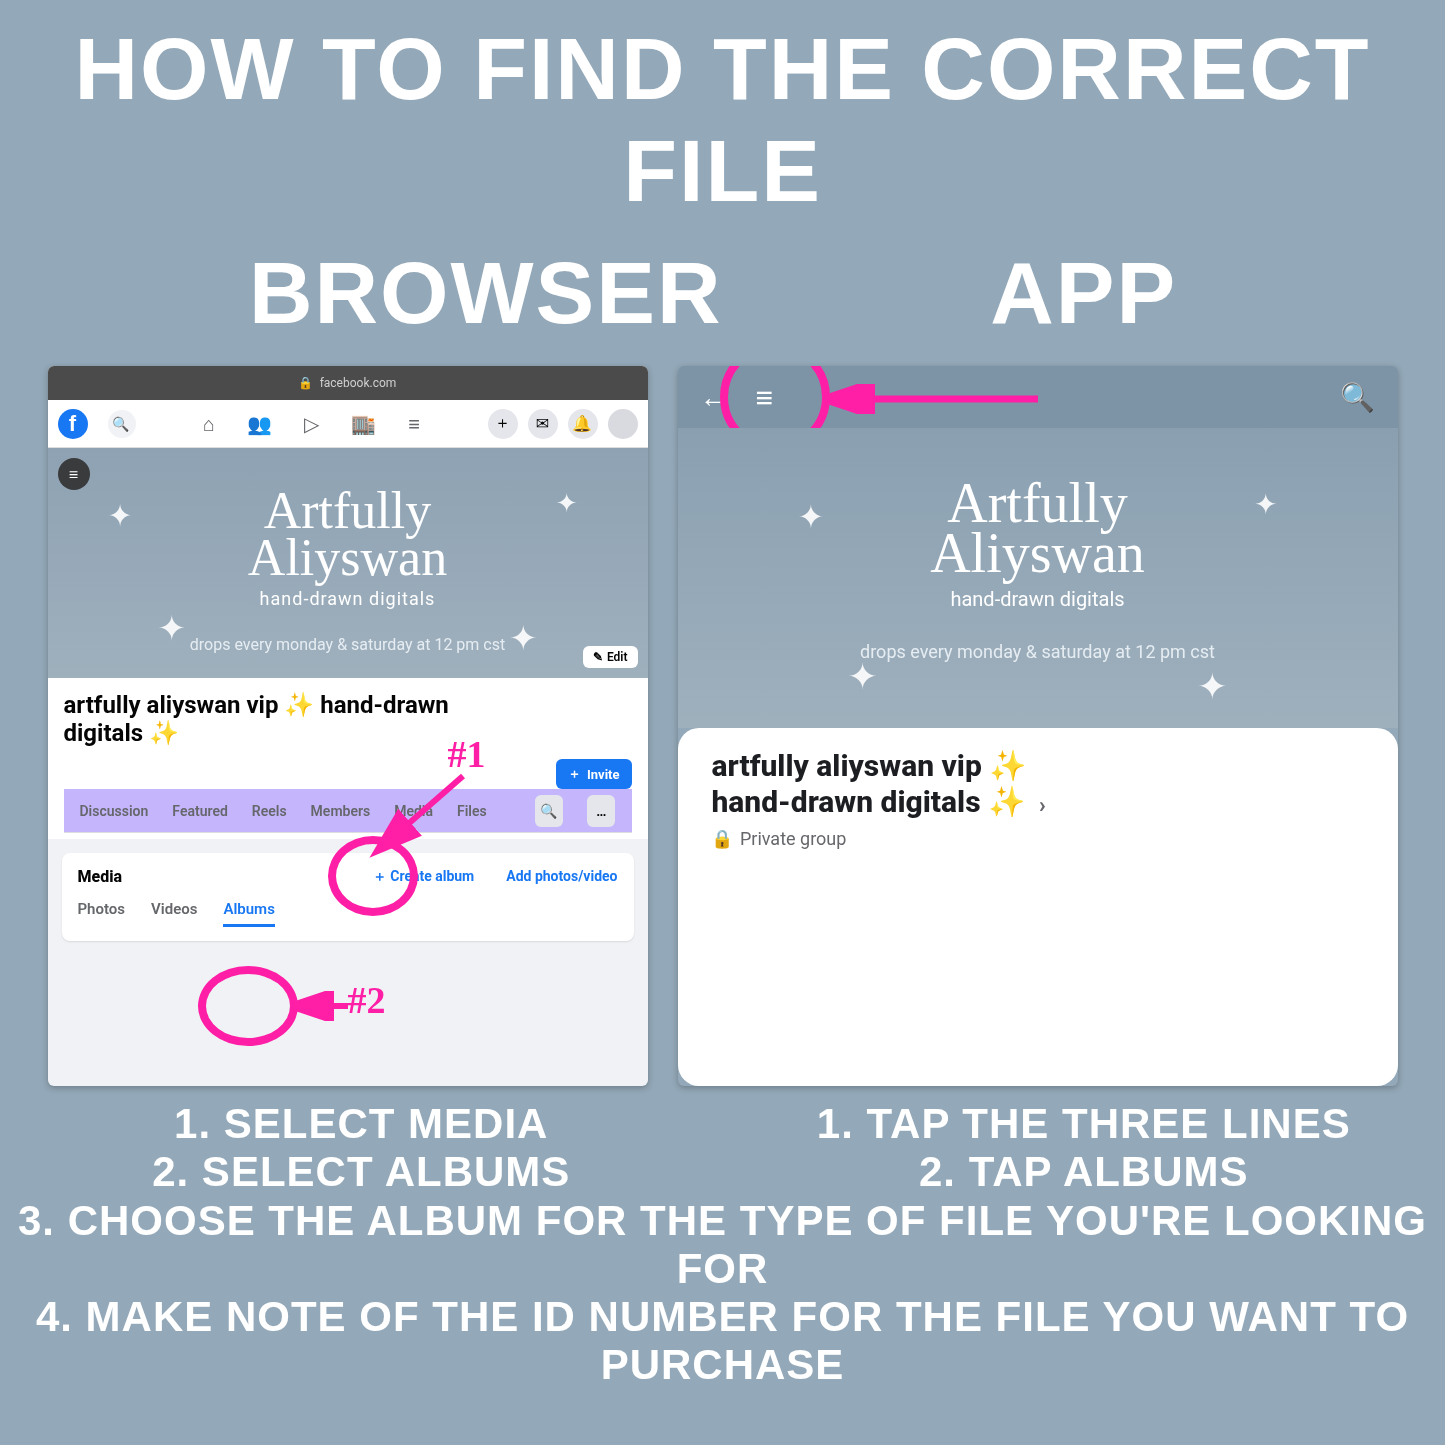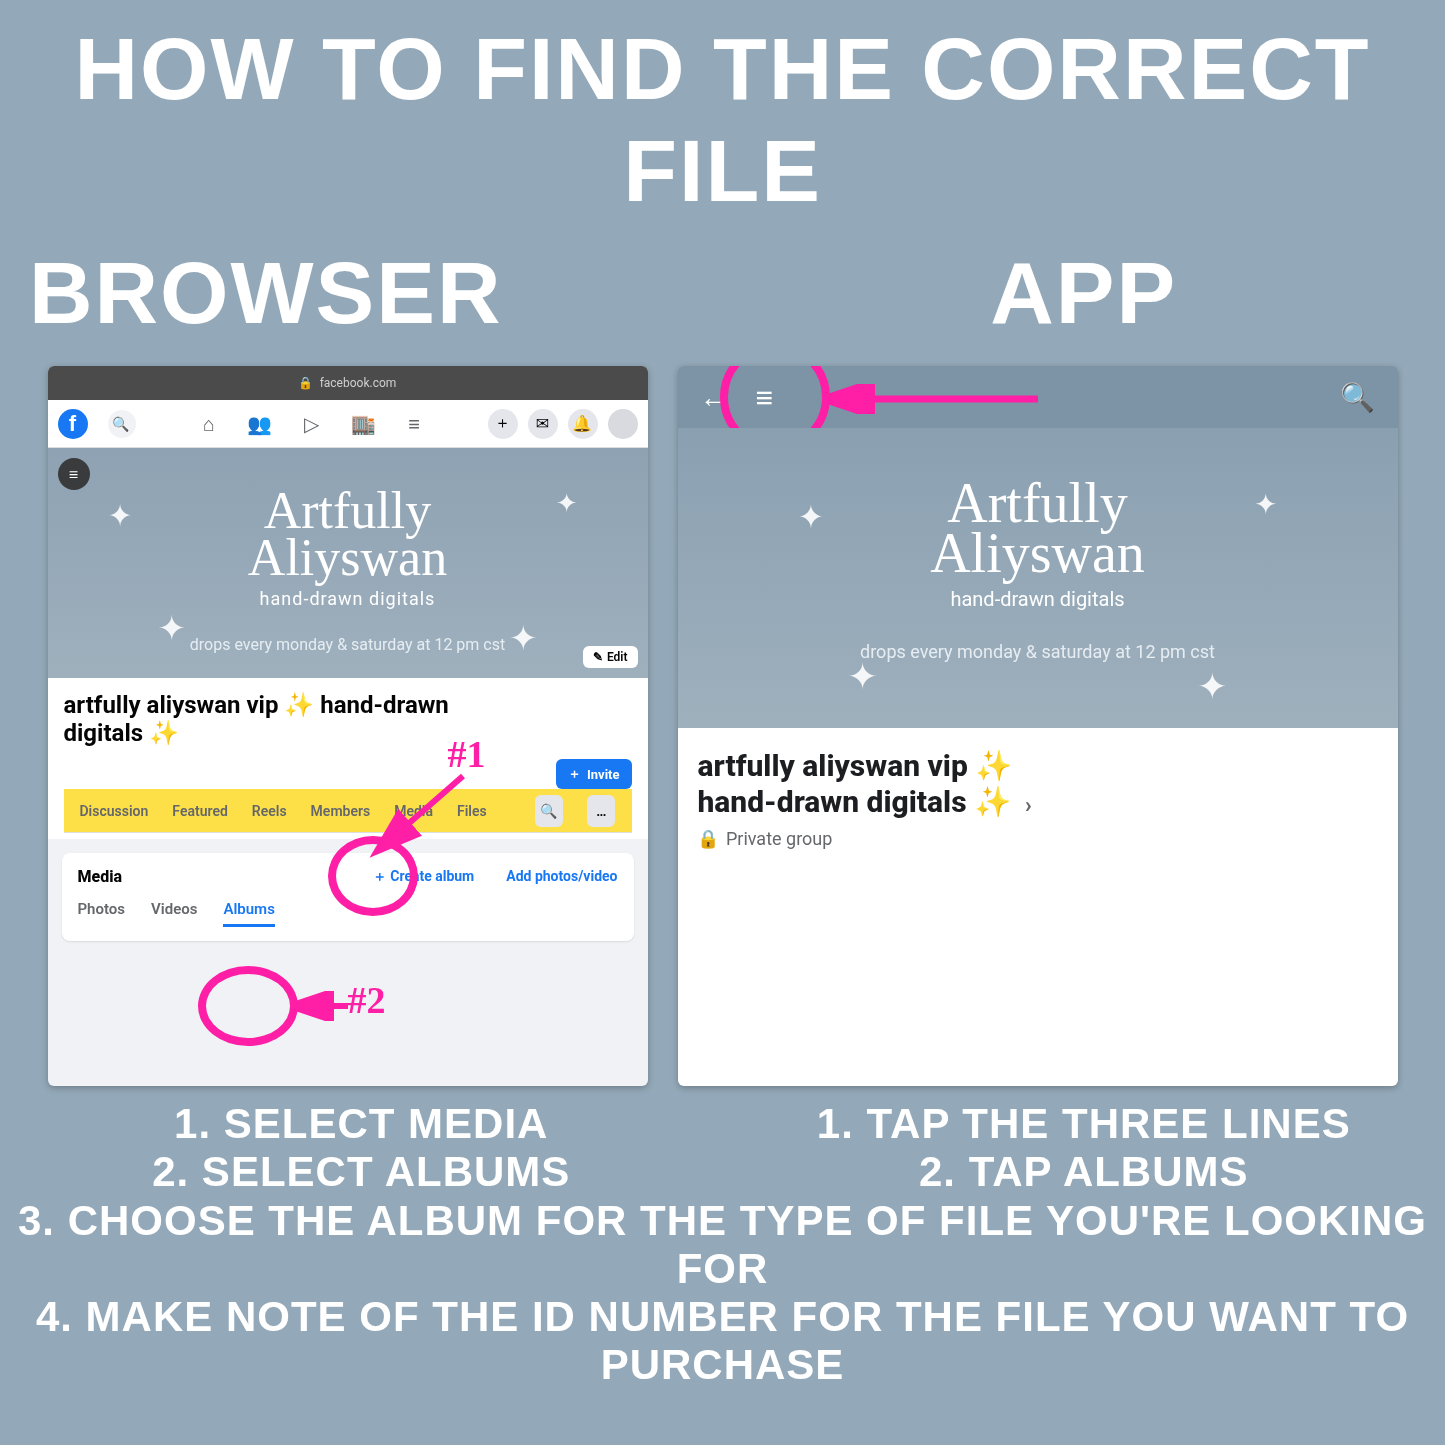--- a/index.html
+++ b/index.html
@@ -22,21 +22,21 @@
   }
   .subheads {
     display: flex;
     justify-content: space-around;
     margin-top: 20px;
     font-family: Impact, "Arial Black", sans-serif;
     font-weight: 900;
     letter-spacing: 2px;
     font-size: 88px;
   }
-  .subhead-browser { width: 50%; text-align: left; padding-left: 29px; }
+  .subhead-browser { width: 50%; text-align: right; }
   .subhead-app     { width: 50%; text-align: center; }
 
   .screens {
     display: flex;
     justify-content: center;
     gap: 30px;
     margin-top: 22px;
     padding: 0 30px;
   }
 
@@ -106,21 +106,21 @@
   .group-head {
     background:#fff; padding:14px 16px 6px 16px;
   }
   .group-head .title{font-weight:700;font-size:24px;line-height:1.15;}
   .invite-btn{
     margin-top:12px;margin-left:auto;display:inline-flex;align-items:center;gap:6px;
     background:#1877f2;color:#fff;font-weight:700;font-size:13px;
     padding:6px 12px;border-radius:6px;float:right;
   }
   .tabsrow{
-    clear:both;background:#fde047;padding:0 16px;border-bottom:1px solid #ddd;
+    clear:both;background:#c4b5fd;padding:0 16px;border-bottom:1px solid #ddd;
     display:flex;align-items:center;gap:24px;font-size:14px;color:#65676b;font-weight:600;
     height:44px; margin-top:30px; position:relative;
   }
   .tabsrow .spacer{flex:1;}
   .mini-btn{width:32px;height:32px;border-radius:6px;background:#e4e6eb;display:flex;align-items:center;justify-content:center;font-size:14px;color:#050505;}
 
   .media-card{
     margin:14px;background:#fff;border-radius:8px;padding:14px 16px;
     box-shadow:0 1px 2px rgba(0,0,0,.1);
   }
@@ -146,21 +146,21 @@
   }
   .app-topbar .search{margin-left:auto;}
   .app-cover{
     flex:0 0 300px;
     background:linear-gradient(#8aa0b1,#9fb0bd);
     color:#fff;text-align:center;position:relative;
   }
   .app-cover .brand{font-family:"Brush Script MT",cursive;font-size:56px;padding-top:50px;line-height:.9;}
   .app-cover .sub{font-size:20px;margin-top:8px;}
   .app-cover .drops{font-size:18px;margin-top:30px;color:#e6edf2;}
-  .app-body{flex:1;background:#fff;padding:20px 20px;}
+  .app-body{flex:1;background:#fff;padding:20px 34px;border-radius:21px;}
   .app-body .title{font-size:30px;font-weight:800;line-height:1.2;}
   .app-body .priv{color:#65676b;font-size:18px;margin-top:8px;display:flex;align-items:center;gap:6px;}
   .chev{font-size:22px;color:#65676b;margin-left:6px;}
 
   
   .anno-circle{position:absolute;border:8px solid #ff1ea6;border-radius:50%;}
   .anno-arrow{position:absolute;}
   .anno-text{position:absolute;color:#ff1ea6;font-weight:900;font-size:38px;font-family:"Comic Sans MS",cursive;}
 
   

